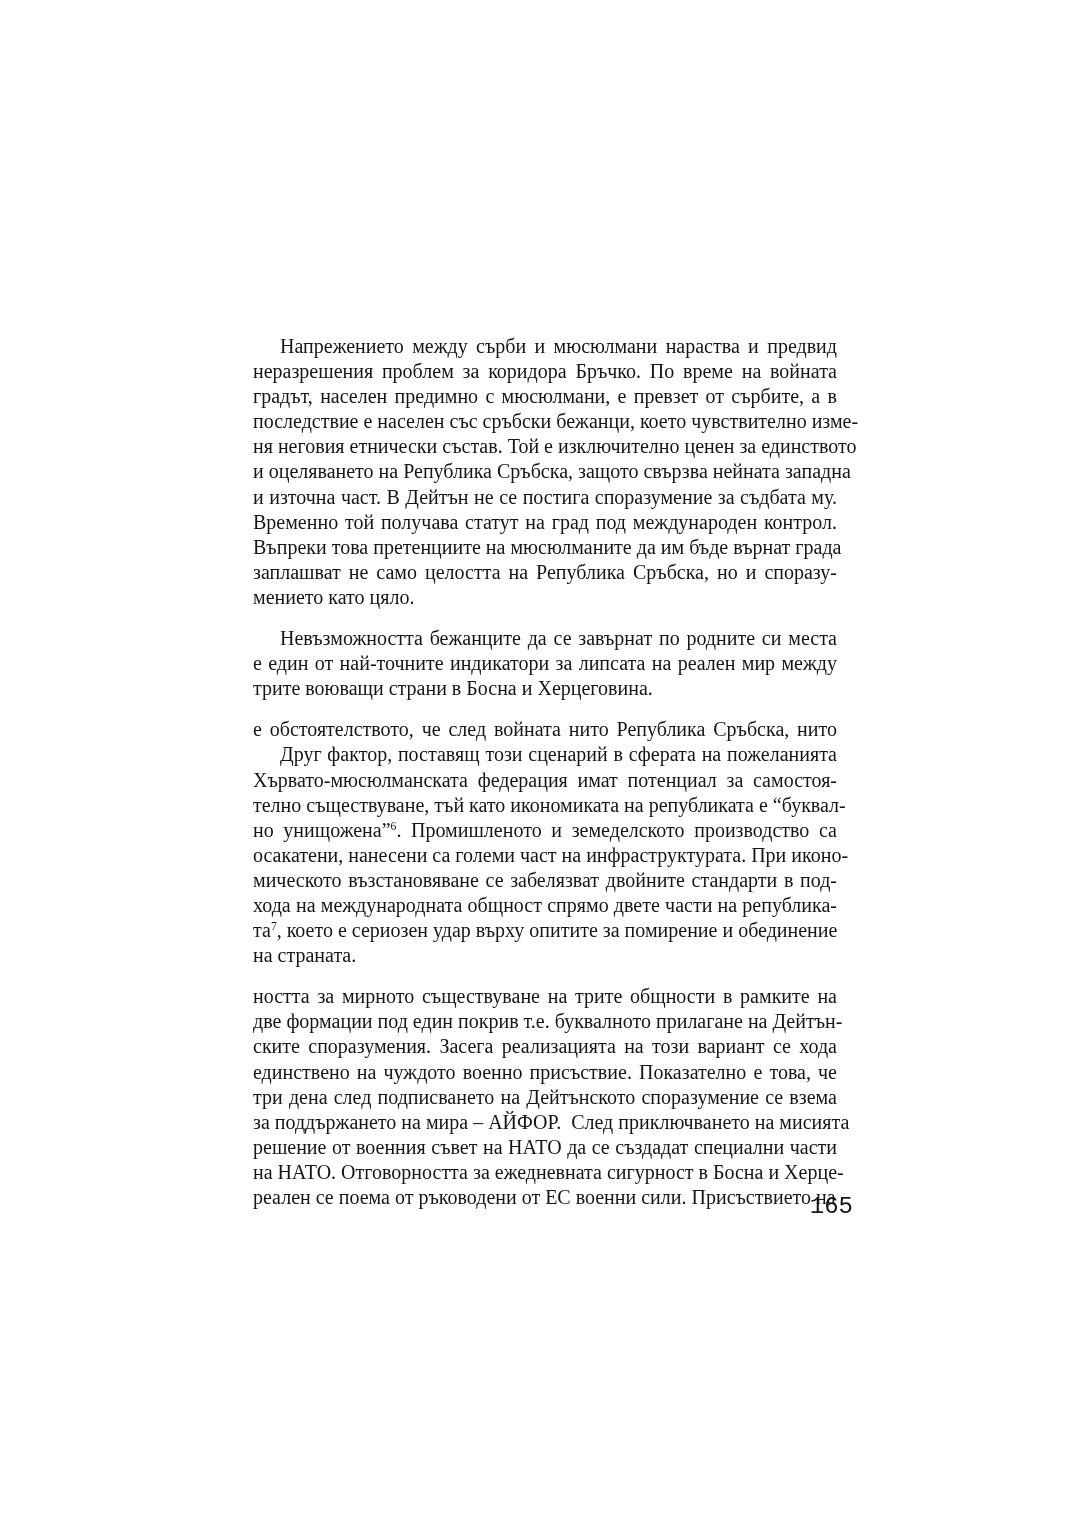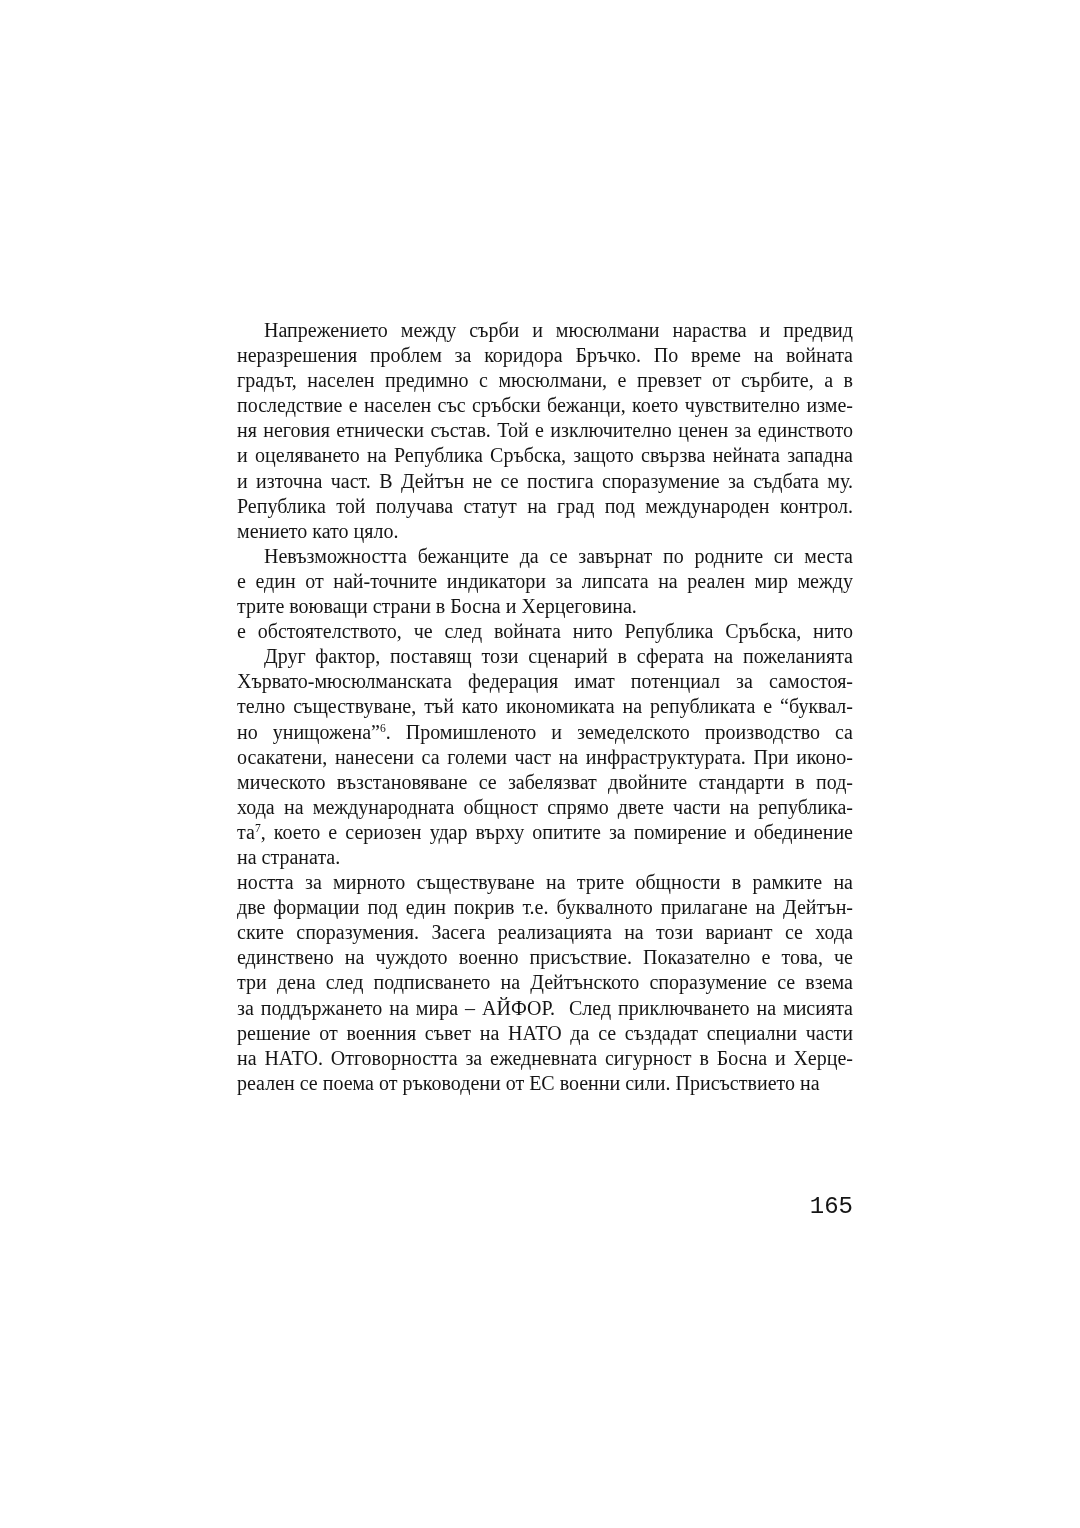--- a/index.html
+++ b/index.html
@@ -24,21 +24,21 @@
   }
   .text-block {
     position: absolute;
     left: 237px;
     top: 318px;
     width: 616px;
     font-size: 20px;
     line-height: 25.1px;
   }
   .paragraph {
-    margin: 0;
+    margin: 16px;
     padding: 0;
   }
   .line {
     height: 25.1px;
     line-height: 25.1px;
     text-align: justify;
     text-align-last: justify;
     white-space: nowrap;
   }
   .line.first {
@@ -70,21 +70,23 @@
 <div class="page">
   <div class="text-block">
       <div class="paragraph">
         <div class="line first">Напрежението между сърби и мюсюлмани нараства и предвид</div>
         <div class="line">неразрешения проблем за коридора Бръчко. По време на войната</div>
         <div class="line">градът, населен предимно с мюсюлмани, е превзет от сърбите, а в</div>
         <div class="line">последствие е населен със сръбски бежанци, което чувствително изме-</div>
         <div class="line">ня неговия етнически състав. Той е изключително ценен за единството</div>
         <div class="line">и оцеляването на Република Сръбска, защото свързва нейната западна</div>
         <div class="line">и източна част. В Дейтън не се постига споразумение за съдбата му.</div>
-        <div class="line">Република той получава статут на град под международен контрол.</div>
+        <div class="line">Временно той получава статут на град под международен контрол.</div>
+        <div class="line">Въпреки това претенциите на мюсюлманите да им бъде върнат града</div>
+        <div class="line">заплашват не само целостта на Република Сръбска, но и споразу-</div>
         <div class="line last">мението като цяло.</div>
       </div>
       <div class="paragraph">
         <div class="line first">Невъзможността бежанците да се завърнат по родните си места</div>
         <div class="line">е един от най-точните индикатори за липсата на реален мир между</div>
         <div class="line last">трите воюващи страни в Босна и Херцеговина.</div>
       </div>
       <div class="paragraph">
         <div class="line">е обстоятелството, че след войната нито Република Сръбска, нито</div>
         <div class="line first">Друг фактор, поставящ този сценарий в сферата на пожеланията</div>

